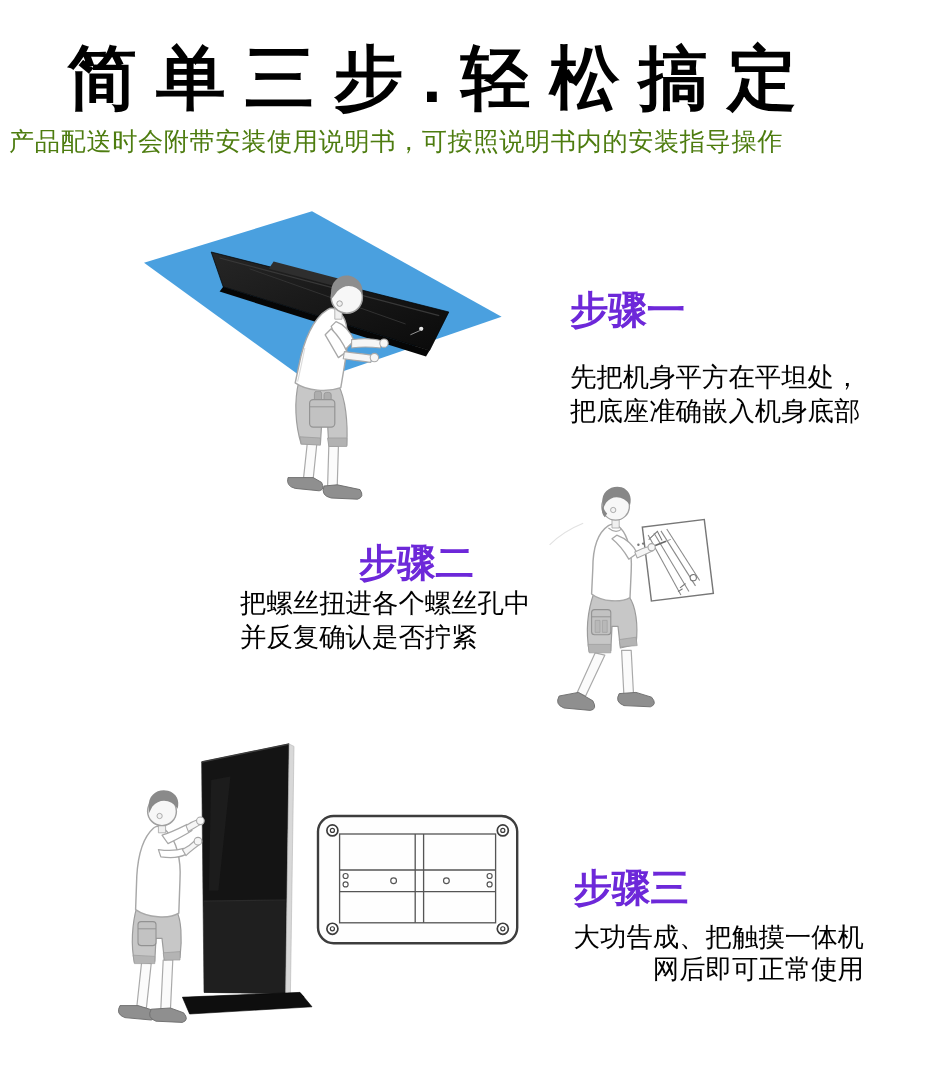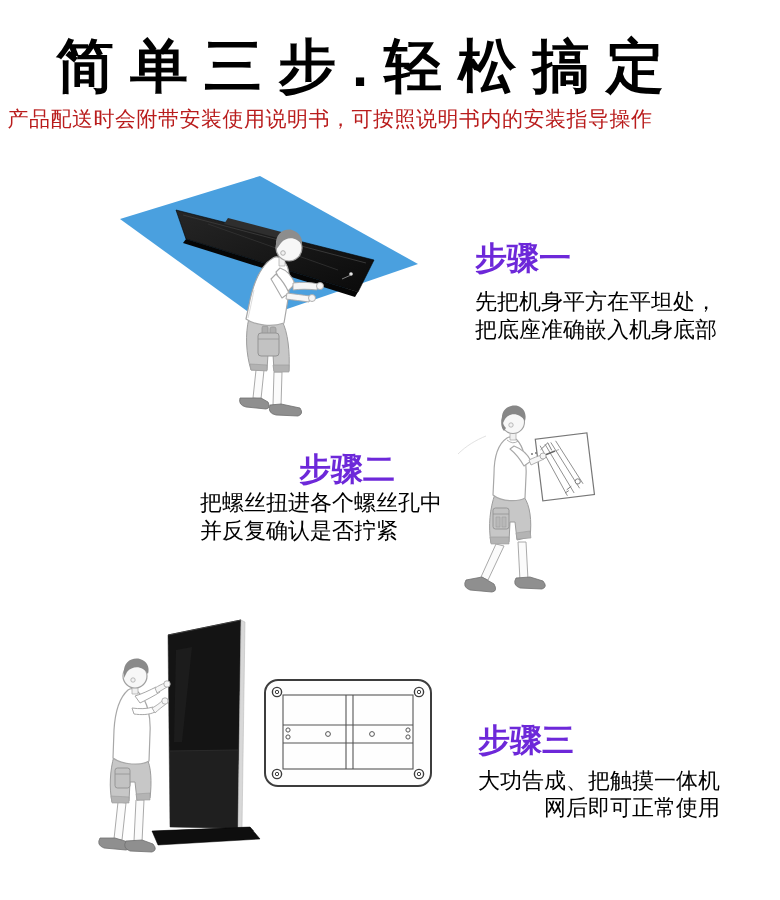--- a/index.html
+++ b/index.html
@@ -21,32 +21,32 @@
     white-space:nowrap;
     color:#000;
   }
   .page-subtitle{
     top:104px;left:0;width:660px;
     text-align:center;
     font-size:21px;font-weight:500;
     letter-spacing:0.5px;
     line-height:30px;
     white-space:nowrap;
-    color:#b91c1c;
+    color:#4d7c0f;
   }
   .step-heading{
     font-size:32px;font-weight:bold;line-height:34px;color:#6d28d9;
     white-space:nowrap;
   }
   .step-body{
     font-size:22px;line-height:27.5px;font-weight:500;color:#000;
     white-space:nowrap;
   }
   .step3 .step-body{line-height:26.5px;text-align:right;}
-  .mt{margin-top:13px;}
+  .mt{margin-top:26px;}
   svg{display:block;}
 </style>
 </head>
 <body>
 
 <div class="page">
 
   <div class="abs page-title">简单三步.轻松搞定</div>
   <div class="abs page-subtitle">产品配送时会附带安装使用说明书，可按照说明书内的安装指导操作</div>
 

